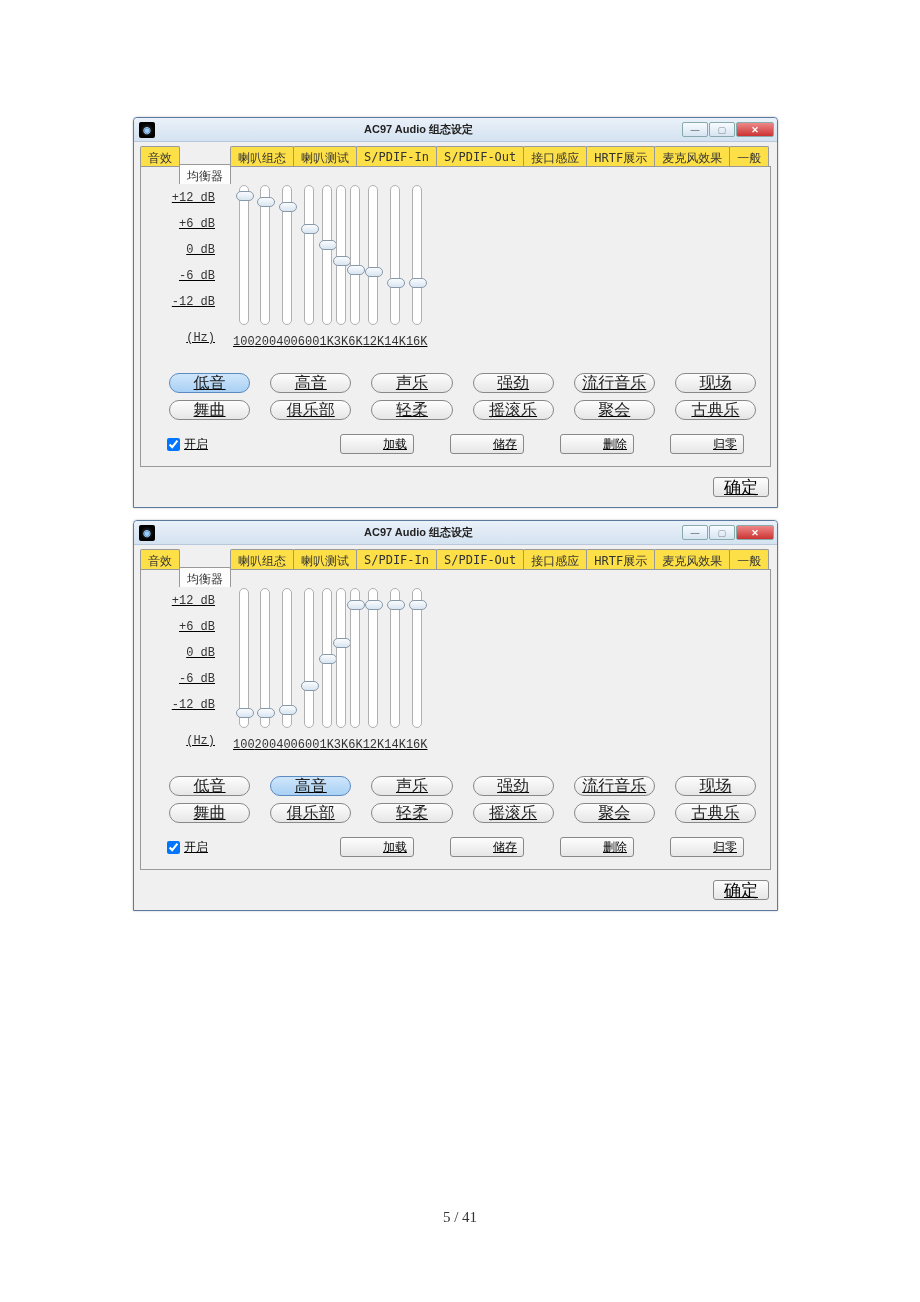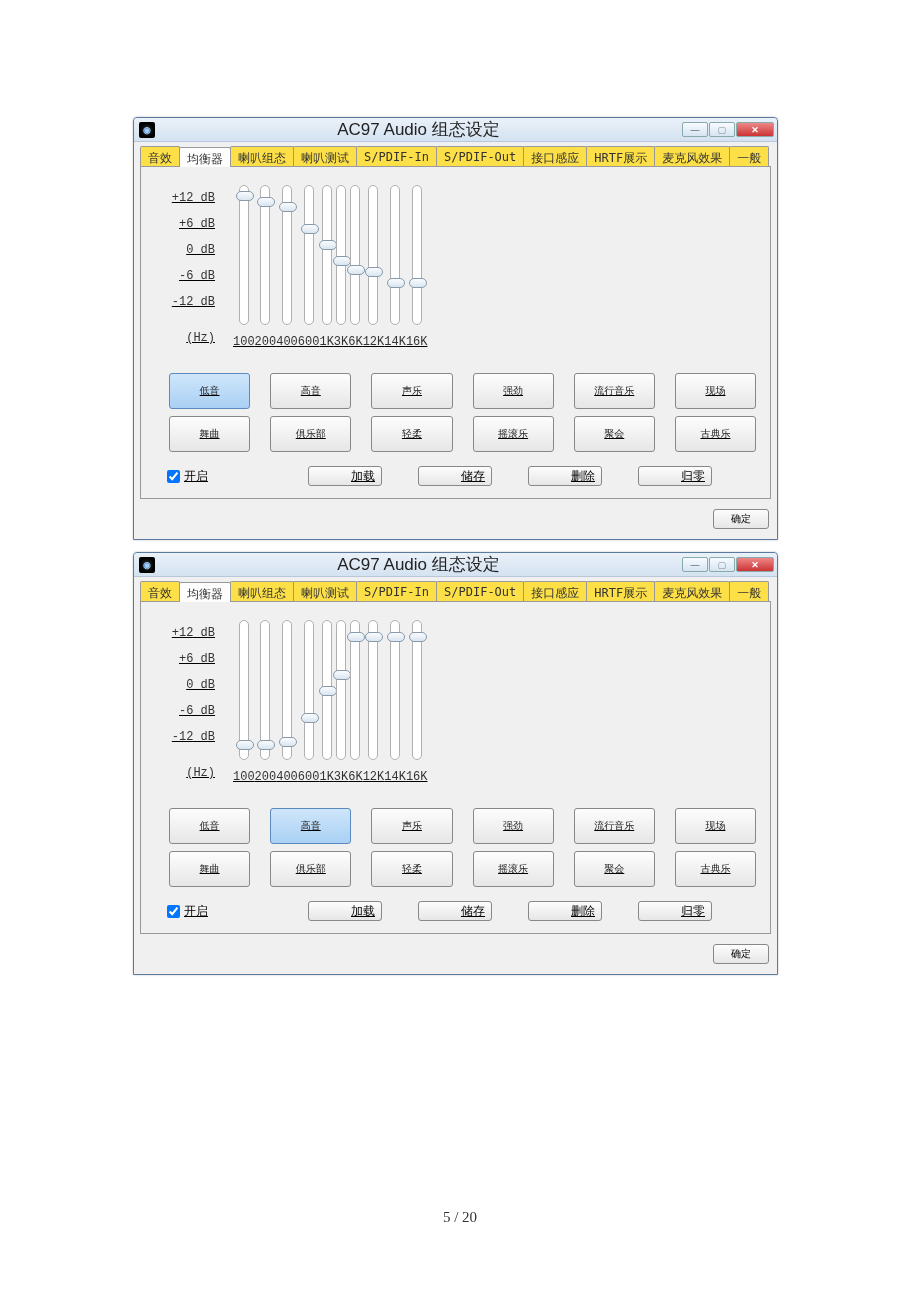--- a/index.html
+++ b/index.html
@@ -35,22 +35,23 @@
     width: 16px; height: 16px;
     margin-left: 5px;
     background: radial-gradient(circle at center,#333 0%,#000 60%);
     border-radius: 2px;
     display:flex;align-items:center;justify-content:center;
     color:#9cf;font-size:9px;font-weight:bold;
   }
   .title-text {
     flex: 1;
     text-align: center;
-    font-size: 17px;
+    font-size: 11px;
     color: #222;
+    font-weight: bold;
   }
   .win-btns {
     display: flex;
     gap: 1px;
     margin-right: 3px;
   }
   .win-btn {
     width: 26px; height: 15px;
     border: 1px solid #8aa;
     border-radius: 2px;
@@ -80,21 +81,21 @@
     margin-right: -1px;
     font-size: 12px;
     color: #333;
     cursor:pointer;
     white-space:nowrap;
     border-radius: 2px 2px 0 0;
   }
   .tab.active {
     background: #fdfdfd;
     position: relative;
-    top: 1px;
+    top: 18px;
     z-index: 2;
   }
   .tab-content {
     border: 1px solid #999;
     border-top: none;
     background: #f0f0f0;
     padding: 18px 14px 12px 14px;
     text-decoration: underline;
   }
   .eq-area {
@@ -148,39 +149,39 @@
     margin-top: 22px;
   }
   .preset-row {
     display: flex;
     gap: 20px;
     margin-bottom: 7px;
     padding-left: 14px;
   }
   .preset-btn {
     width: 84px;
-    height: 36px;
+    height: 20px;
     border: 1px solid #888;
-    border-radius: 3px;
+    border-radius: 10px;
     background: linear-gradient(#fdfdfd,#e6e6e6);
-    font-size: 10px;
+    font-size: 16px;
     color:#222;
     cursor:pointer;
     display:flex;align-items:center;justify-content:center;
   }
   .preset-btn.selected {
     background: linear-gradient(#cfe6fb,#a9d0f4);
     border-color:#5a8ac0;
   }
   .bottom-row {
     display: flex;
     align-items: center;
     margin-top: 14px;
     padding-left: 12px;
-    gap: 20px;
+    gap: 52px;
   }
   .checkbox-wrap {
     display:flex;align-items:center;gap:4px;
   }
   .checkbox-wrap input { width:13px;height:13px;}
   .action-row {
     display:flex;
     gap: 36px;
     margin-left: 80px;
   }
@@ -197,23 +198,23 @@
     display:flex;
     justify-content:flex-end;
     margin-top:10px;
     padding-right:2px;
   }
   .ok-btn {
     width: 56px; height: 20px;
     border: 1px solid #888;
     border-radius: 3px;
     background: linear-gradient(#fdfdfd,#e6e6e6);
-    font-size:10px;
-    cursor:pointer;
-    display:flex;align-items:center;justify-content:center;
+    font-size:17px;
+    cursor:pointer;
+    display:flex;align-items:center;justify-content:center;text-decoration:underline;
   }
   .page-num {
     position:absolute;
     bottom: 76px;
     left:0;right:0;
     text-align:center;
     font-family: "Times New Roman", serif;
     font-size:15px;
     color:#333;
   }
@@ -480,13 +481,13 @@
               <div class="action-btn">归零</div>
             </div>
           </div>
         </div>
         <div class="ok-row">
           <div class="ok-btn">确定</div>
         </div>
       </div>
     </div>
 </div>
-<div class="page-num">5 / 20</div>
+<div class="page-num">5 / 41</div>
 
 </body></html>

